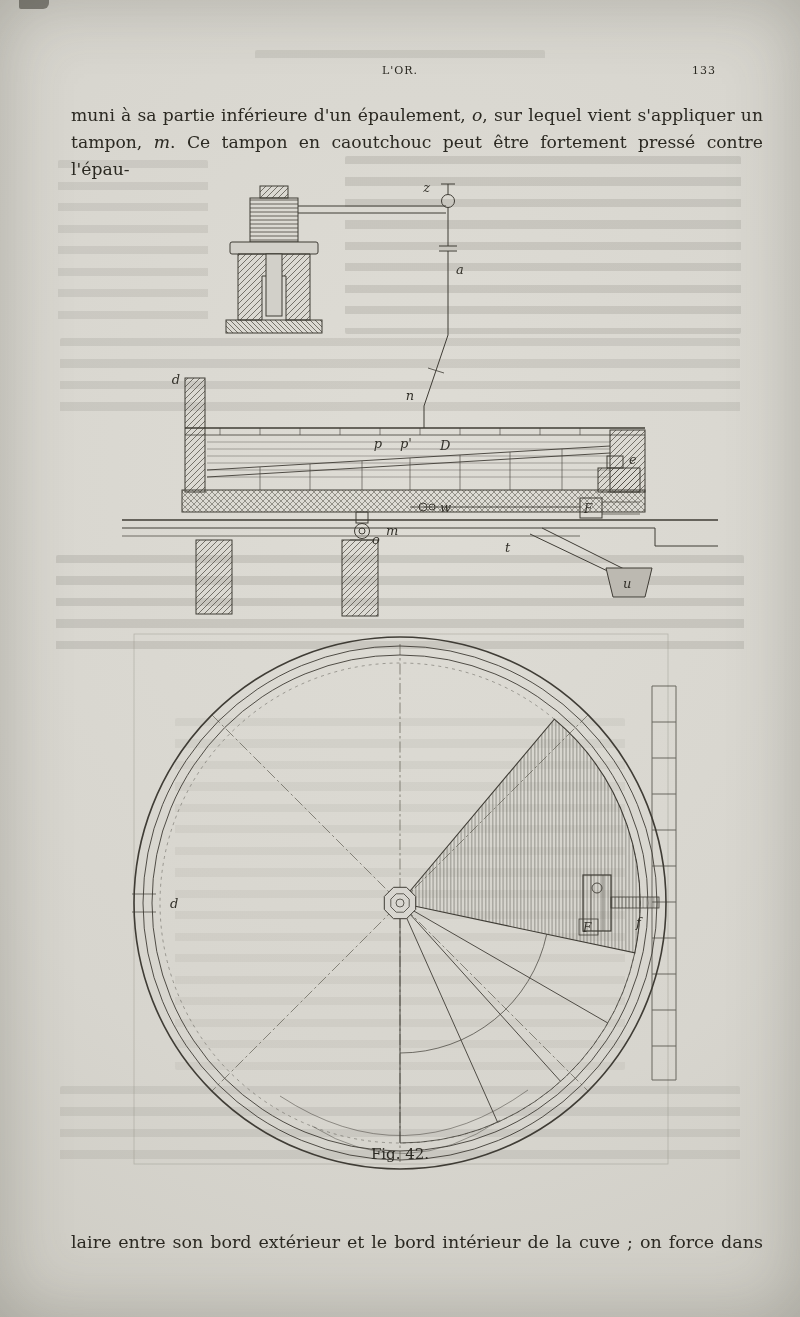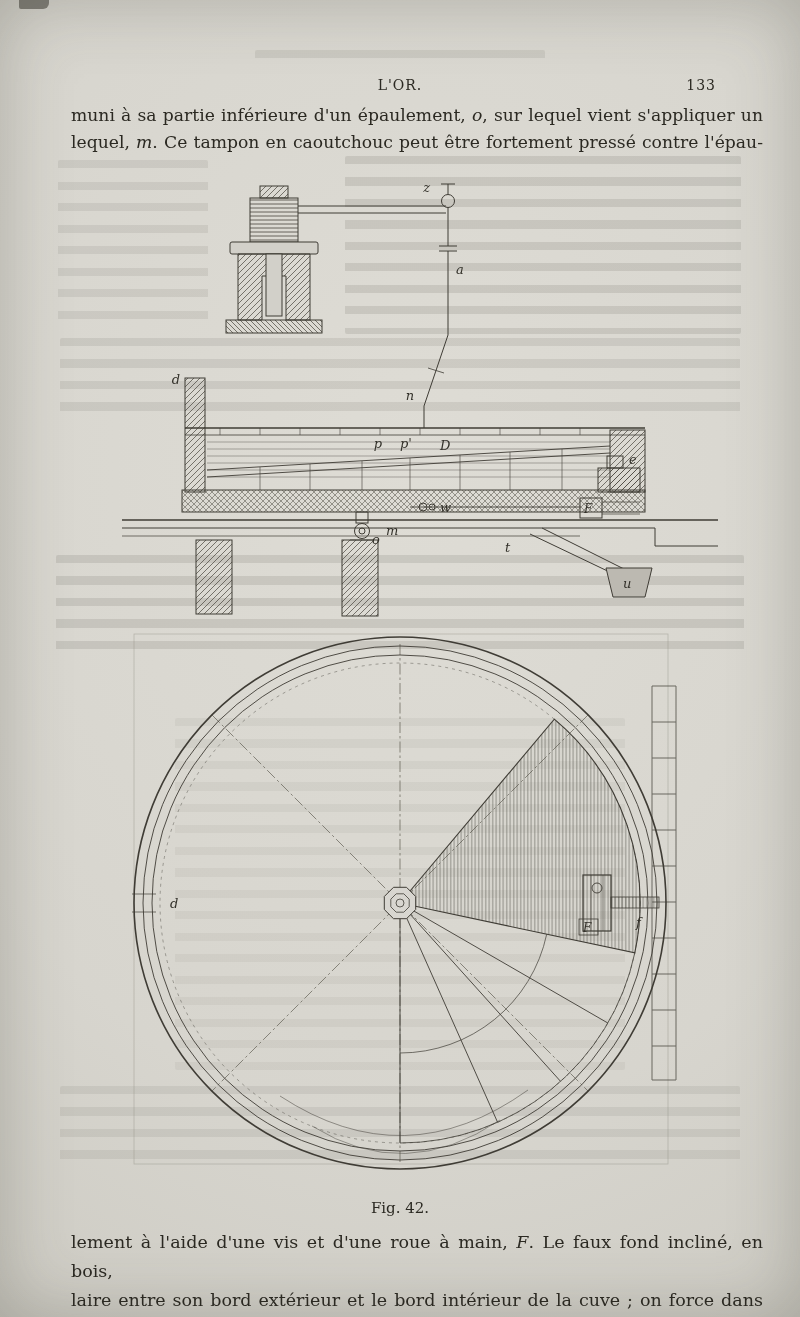--- a/index.html
+++ b/index.html
@@ -2,30 +2,30 @@
 <html lang="fr"><head>
 <meta charset="utf-8">
 <style>
   html,body{margin:0;padding:0;background:#6e6c66;}
   .page{
     position:relative;width:800px;height:1317px;margin:0 auto;overflow:hidden;
     background:radial-gradient(ellipse 120% 90% at 52% 36%, #dedcd5 0%, #d7d5ce 55%, #cdcbc3 85%, #c1bfb7 100%);
     box-shadow:inset 0 0 70px rgba(62,60,50,.28);
     font-family:"DejaVu Serif","Liberation Serif",serif;color:#2b2922;
   }
-  .hdr{position:absolute;top:77px;z-index:3;font-size:14px;letter-spacing:1px;}
+  .hdr{position:absolute;top:64px;z-index:3;font-size:11px;letter-spacing:1px;}
   .hdr-title{left:0;right:0;text-align:center;}
   .hdr-num{right:84px;}
   .para{position:absolute;left:71px;width:692px;z-index:3;}
   .pline{text-align:justify;text-align-last:justify;line-height:27px;font-size:17.2px;}
   #para-bottom .pline{line-height:28.8px;font-size:17.5px;}
   #para-top{top:102px;}
   #para-bottom{top:1228px;}
   .it{font-style:italic;}
-  .caption{position:absolute;top:1199px;left:0;right:0;text-align:center;font-size:15px;z-index:3;}
+  .caption{position:absolute;top:1145px;left:0;right:0;text-align:center;font-size:15px;z-index:3;}
   .fig{position:absolute;z-index:2;}
   #fig1{left:110px;top:150px;}
   #fig2{left:120px;top:628px;}
   svg text{font-family:"DejaVu Serif","Liberation Serif",serif;font-style:italic;font-size:13px;fill:#33312a;stroke:none;}
   .bleed{
     position:absolute;z-index:1;border-radius:2px;
     background-image:repeating-linear-gradient(180deg, rgba(105,103,95,0.17) 0 8px, rgba(105,103,95,0) 8px 21.5px);
     filter:blur(0.6px);
   }
   .speck{position:absolute;left:19px;top:0;width:30px;height:9px;background:#45423a;opacity:.6;border-radius:0 0 6px 2px;z-index:3;}
@@ -43,21 +43,21 @@
   <div class="bleed" style="left:60px;top:338px;width:680px;height:80px;opacity:.85"></div>
   <div class="bleed" style="left:56px;top:555px;width:688px;height:106px;"></div>
   <div class="bleed" style="left:175px;top:718px;width:450px;height:352px;opacity:.45"></div>
   <div class="bleed" style="left:60px;top:1086px;width:680px;height:78px;opacity:.7"></div>
 
   <div class="hdr hdr-title">L'OR.</div>
   <div class="hdr hdr-num" style="position:absolute;">133</div>
 
   <div class="para" id="para-top">
     <div class="pline"><span>muni à sa partie inférieure d'un épaulement, </span><span class="it">o</span><span>, sur lequel vient s'appliquer un</span></div>
-    <div class="pline"><span>lequel, </span><span class="it">m</span><span>. Ce tampon en caoutchouc peut être fortement pressé contre l'épau-</span></div>
+    <div class="pline"><span>tampon, </span><span class="it">m</span><span>. Ce tampon en caoutchouc peut être fortement pressé contre l'épau-</span></div>
   </div>
 
   <svg id="fig1" class="fig" width="620" height="480" viewBox="0 0 620 480">
     <defs>
       <pattern id="hA" width="6" height="6" patternUnits="userSpaceOnUse">
           <path d="M0 6 L6 0" stroke="#47443c" stroke-width="0.7"></path>
         </pattern>
       <pattern id="hB" width="5" height="5" patternUnits="userSpaceOnUse">
           <path d="M0 0 L5 5" stroke="#47443c" stroke-width="0.7"></path>
         </pattern>
@@ -205,17 +205,16 @@
     </g>
 
     <text x="50" y="280">d</text>
     <text x="463" y="303.5" style="font-size:12px">F</text>
     <text x="516" y="299">f</text>
   </svg>
 
   <div class="caption">Fig. 42.</div>
 
   <div class="para" id="para-bottom">
-    <div class="pline"><span>lement à l'aide d'une vis et d'une roue à main, </span><span class="it">F</span><span>. Le faux fond incliné, en bois,</span></div>
     <div class="pline">laire entre son bord extérieur et le bord intérieur de la cuve ; on force dans</div>
   </div>
 
 </div>
 
 </body></html>

